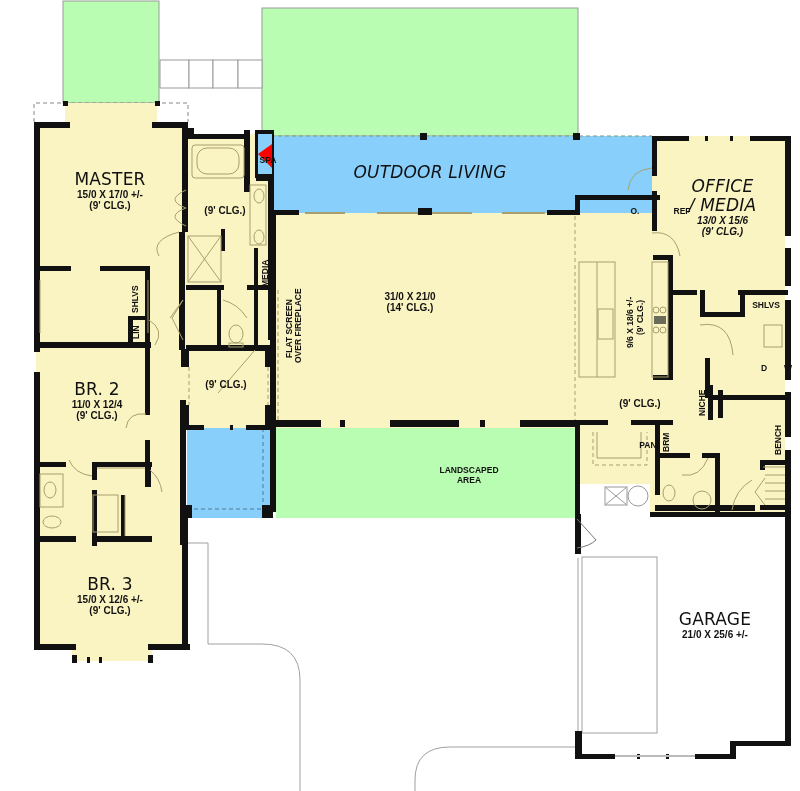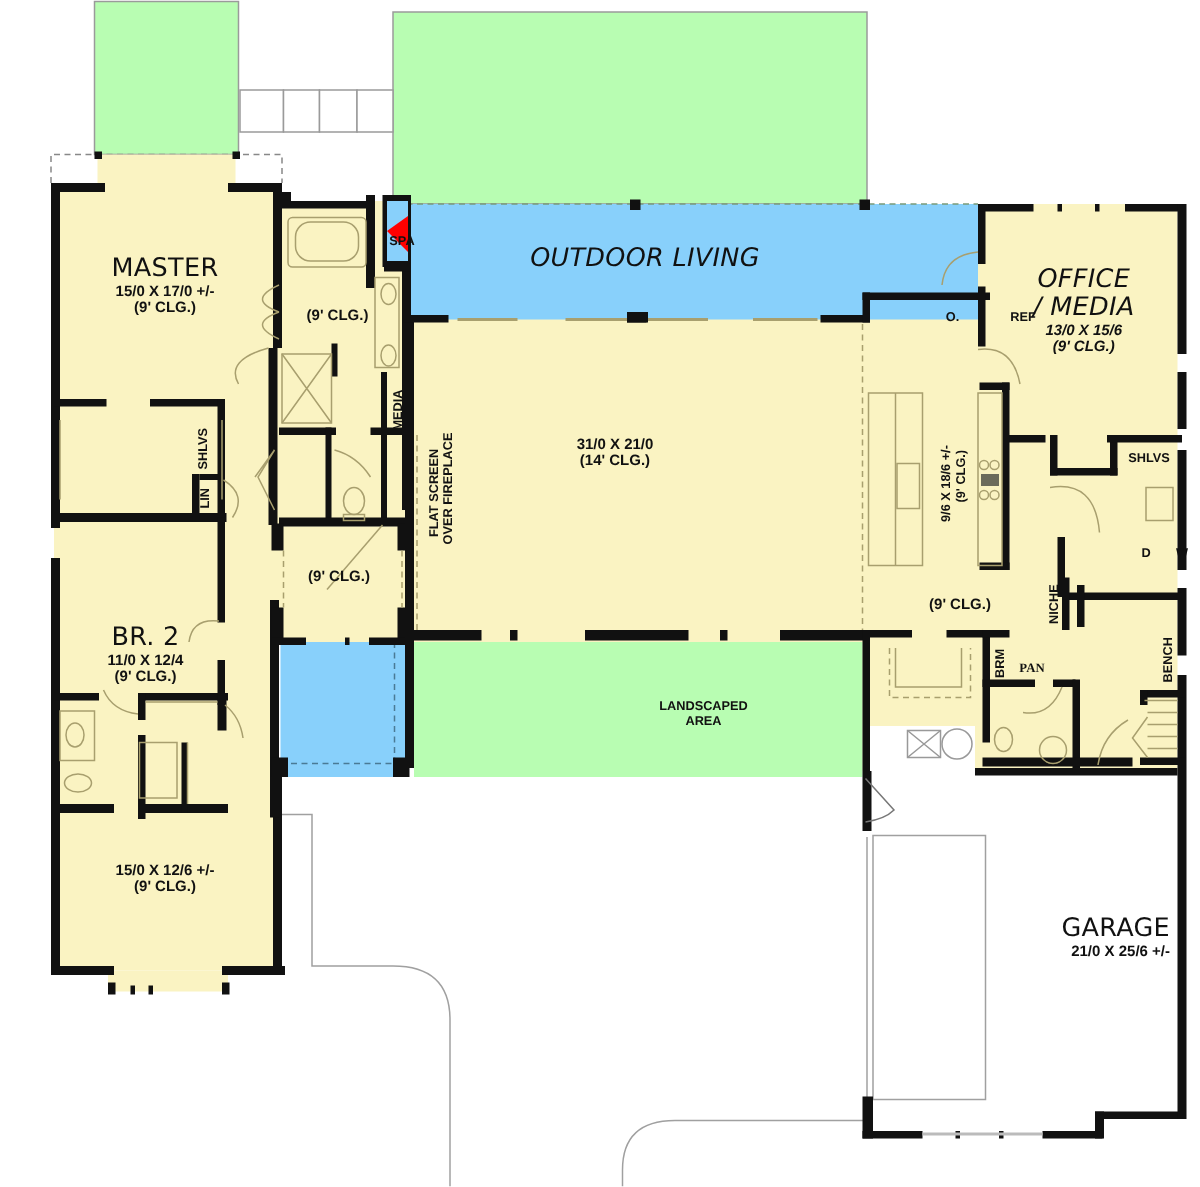--- a/index.html
+++ b/index.html
@@ -284,27 +284,28 @@
 
 
 <div class="room-label" style="left:40px;top:170px;width:140px;">
   <div class="big">MASTER</div>
   <div class="dim">15/0 X 17/0 +/-</div>
   <div class="dim">(9' CLG.)</div>
 </div>
 <div class="room-label small" style="left:214px;top:155px;width:20px;">SPA</div>
 <div class="room-label dim" style="left:200px;top:205px;width:50px;">(9' CLG.)</div>
 
-<div class="room-label" style="left:40px;top:380px;width:114px;margin-top:36px;">
+<div class="room-label" style="left:40px;top:380px;width:114px;">
   <div class="big">BR. 2</div>
   <div class="dim">11/0 X 12/4</div>
   <div class="dim">(9' CLG.)</div>
 </div>
 
 <div class="room-label" style="left:40px;top:575px;width:140px;">
+  <div class="big">BR. 3</div>
   <div class="dim">15/0 X 12/6 +/-</div>
   <div class="dim">(9' CLG.)</div>
 </div>
 
 <div class="room-label dim" style="left:196px;top:379px;width:60px;">(9' CLG.)</div>
 
 <div class="room-label big" style="left:290px;top:163px;width:280px;font-style:italic;">OUTDOOR LIVING</div>
 
 <div class="room-label" style="left:310px;top:291px;width:200px;">
   <div class="dim">31/0 X 21/0</div>
@@ -325,29 +326,29 @@
 <div class="room-label small" style="left:625px;top:206px;width:26px;">REF</div>
 <div class="vtext" style="left:625px;top:348px;">9/6 X 18/6 +/-</div>
 <div class="vtext" style="left:635px;top:335px;">(9' CLG.)</div>
 <div class="room-label dim" style="left:610px;top:398px;width:60px;">(9' CLG.)</div>
 
 <div class="room-label small" style="left:370px;top:465px;width:110px;">
   <div>LANDSCAPED</div>
   <div>AREA</div>
 </div>
 
-<div class="room-label" style="left:650px;top:610px;width:130px;text-align:right;">
+<div class="room-label" style="left:650px;top:610px;width:130px;">
   <div class="big">GARAGE</div>
   <div class="dim">21/0 X 25/6 +/-</div>
 </div>
 
 
 <div class="vtext" style="left:130px;top:313px;">SHLVS</div>
 <div class="vtext" style="left:131px;top:339px;">LIN</div>
 <div class="vtext" style="left:260px;top:287px;">MEDIA</div>
 <div class="room-label small" style="left:703px;top:300px;width:38px;">SHLVS</div>
 <div class="room-label small" style="left:715px;top:363px;width:10px;">D</div>
 <div class="room-label small" style="left:738px;top:363px;width:12px;">W</div>
 <div class="vtext" style="left:697px;top:416px;">NICHE</div>
-<div class="room-label small" style="left:631px;top:440px;width:26px;font-family:Liberation Serif, serif;">PAN</div>
+<div class="room-label small" style="left:591px;top:440px;width:26px;">PAN</div>
 <div class="vtext" style="left:661px;top:452px;">BRM</div>
 <div class="vtext" style="left:773px;top:455px;">BENCH</div>
 </div>
 
 </body></html>

